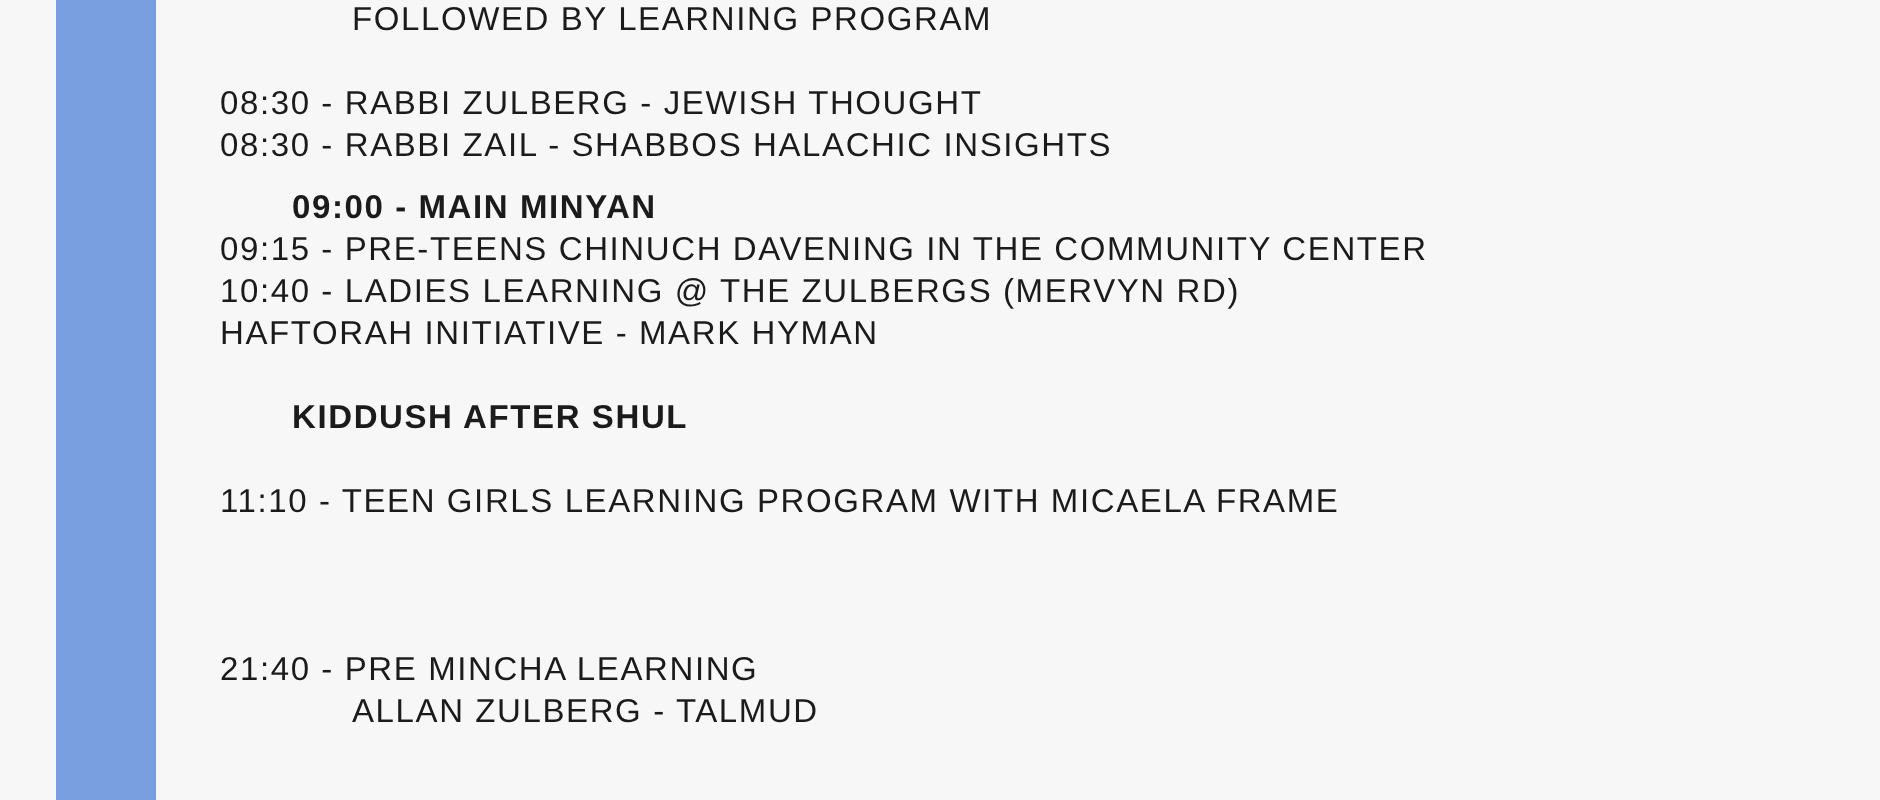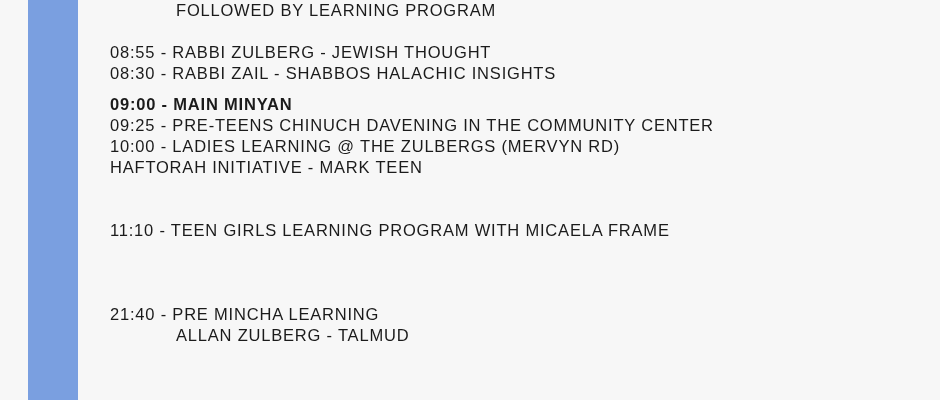--- a/index.html
+++ b/index.html
@@ -47,50 +47,52 @@
   .line {
     font-size: 16.5px;
     letter-spacing: 0.8px;
     line-height: 21px;
     white-space: pre;
     color: #1b1b1b;
     font-weight: 400;
   }
   .line.bold {
     font-weight: 700;
+    margin-left: 36px;
   }
   .line.indent-1 {
     padding-left: 66px;
   }
   .gap-sm { height: 10px; }
   .gap-md { height: 21px; }
 </style>
 </head>
 <body>
 
 <div class="page">
 
   <div class="left-gutter"></div>
   <div class="accent-bar"></div>
 
   <div class="content">
 
     <div class="line indent-1">FOLLOWED BY LEARNING PROGRAM</div>
     <div class="gap-md"></div>
 
-    <div class="line">08:55 - RABBI ZULBERG - JEWISH THOUGHT</div>
+    <div class="line">08:30 - RABBI ZULBERG - JEWISH THOUGHT</div>
     <div class="line">08:30 - RABBI ZAIL - SHABBOS HALACHIC INSIGHTS</div>
     <div class="gap-sm"></div>
 
     <div class="line bold">09:00 - MAIN MINYAN</div>
-    <div class="line">09:25 - PRE-TEENS CHINUCH DAVENING IN THE COMMUNITY CENTER</div>
-    <div class="line">10:00 - LADIES LEARNING @ THE ZULBERGS (MERVYN RD)</div>
-    <div class="line">HAFTORAH INITIATIVE - MARK TEEN</div>
+    <div class="line">09:15 - PRE-TEENS CHINUCH DAVENING IN THE COMMUNITY CENTER</div>
+    <div class="line">10:40 - LADIES LEARNING @ THE ZULBERGS (MERVYN RD)</div>
+    <div class="line">HAFTORAH INITIATIVE - MARK HYMAN</div>
     <div class="gap-md"></div>
 
+    <div class="line bold">KIDDUSH AFTER SHUL</div>
     <div class="gap-md"></div>
 
     <div class="line">11:10 - TEEN GIRLS LEARNING PROGRAM WITH MICAELA FRAME</div>
     <div class="gap-md"></div>
 
     <div class="gap-md"></div>
 
     <div class="gap-md"></div>
 
     <div class="line">21:40 - PRE MINCHA LEARNING</div>

